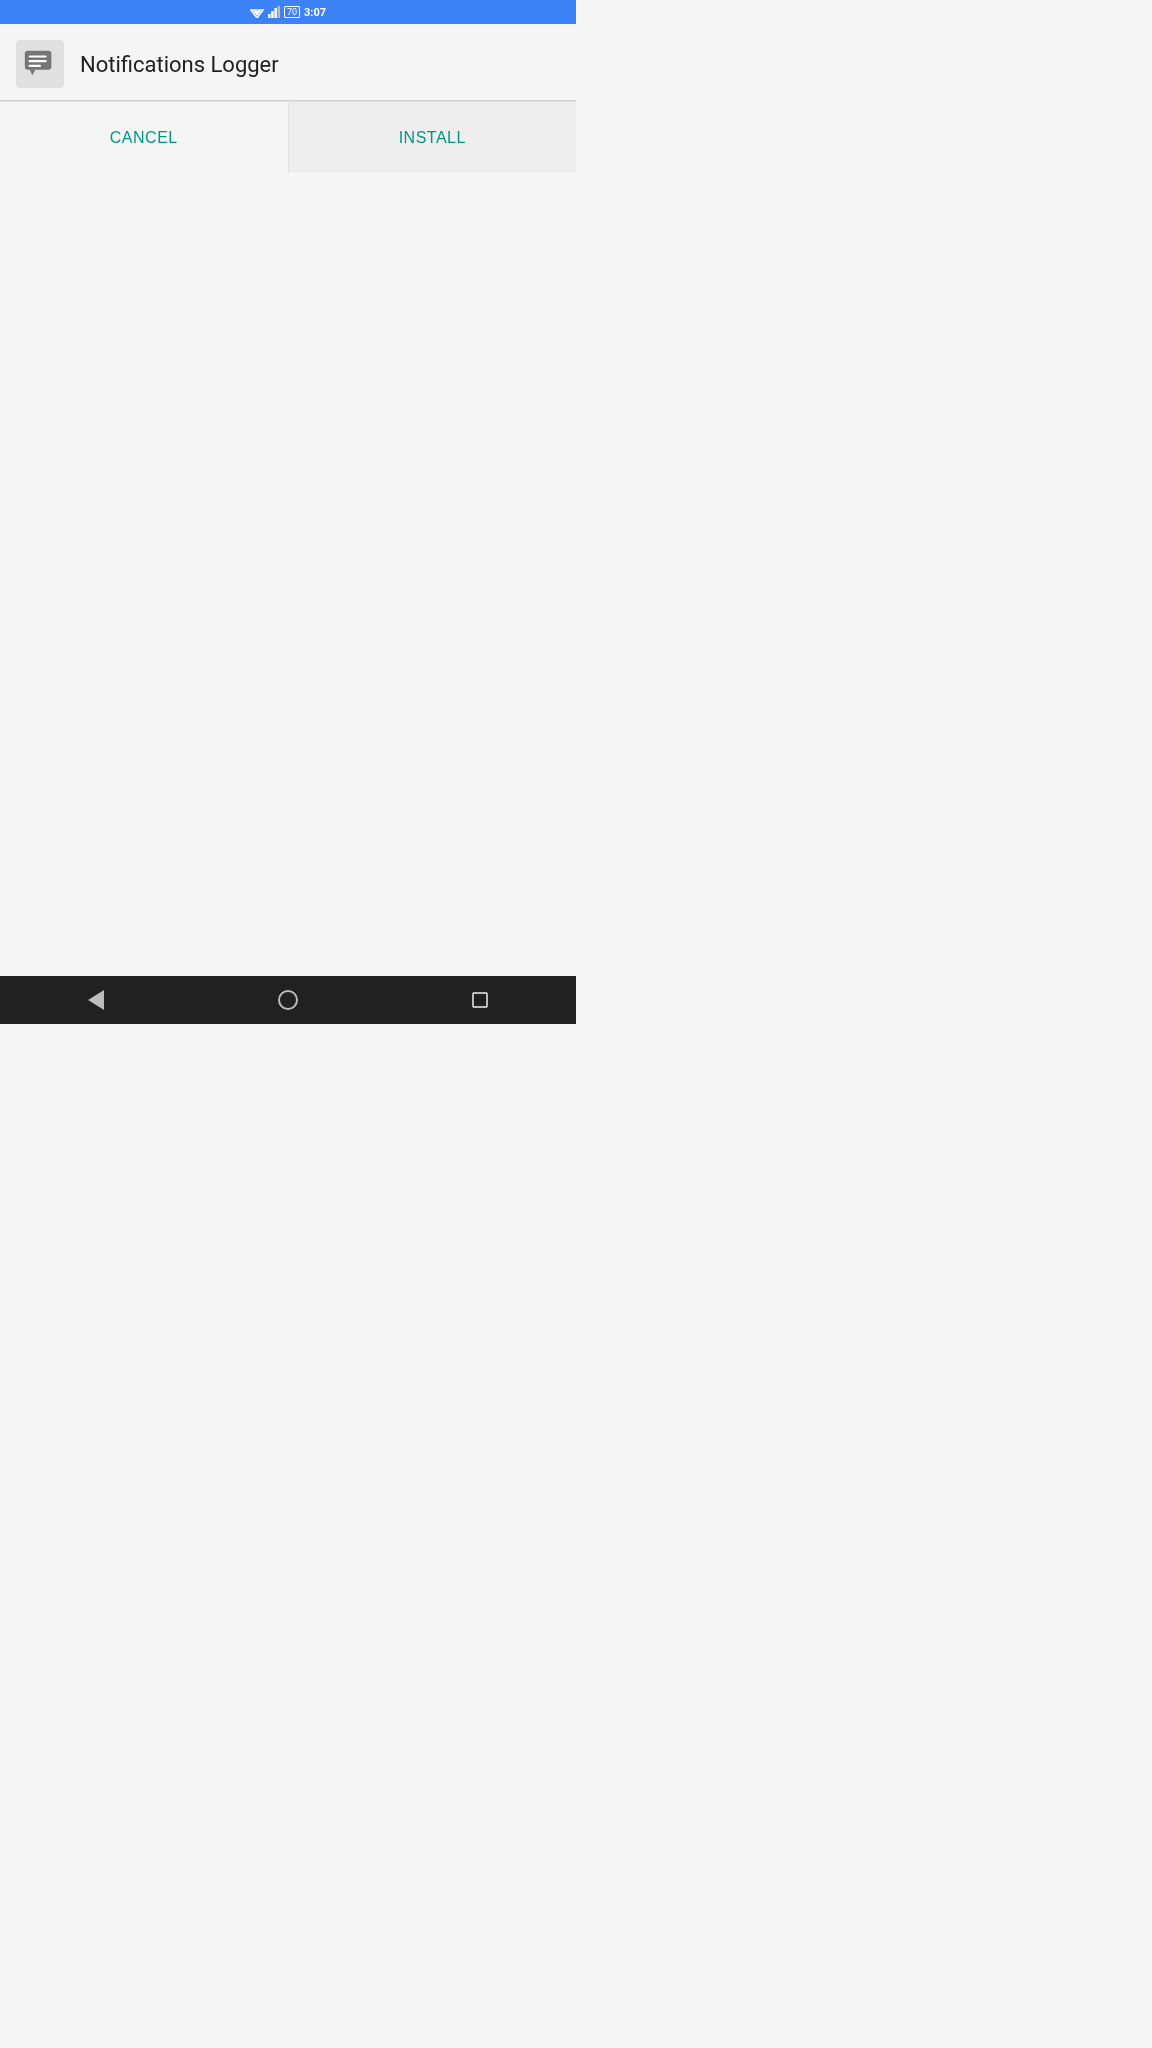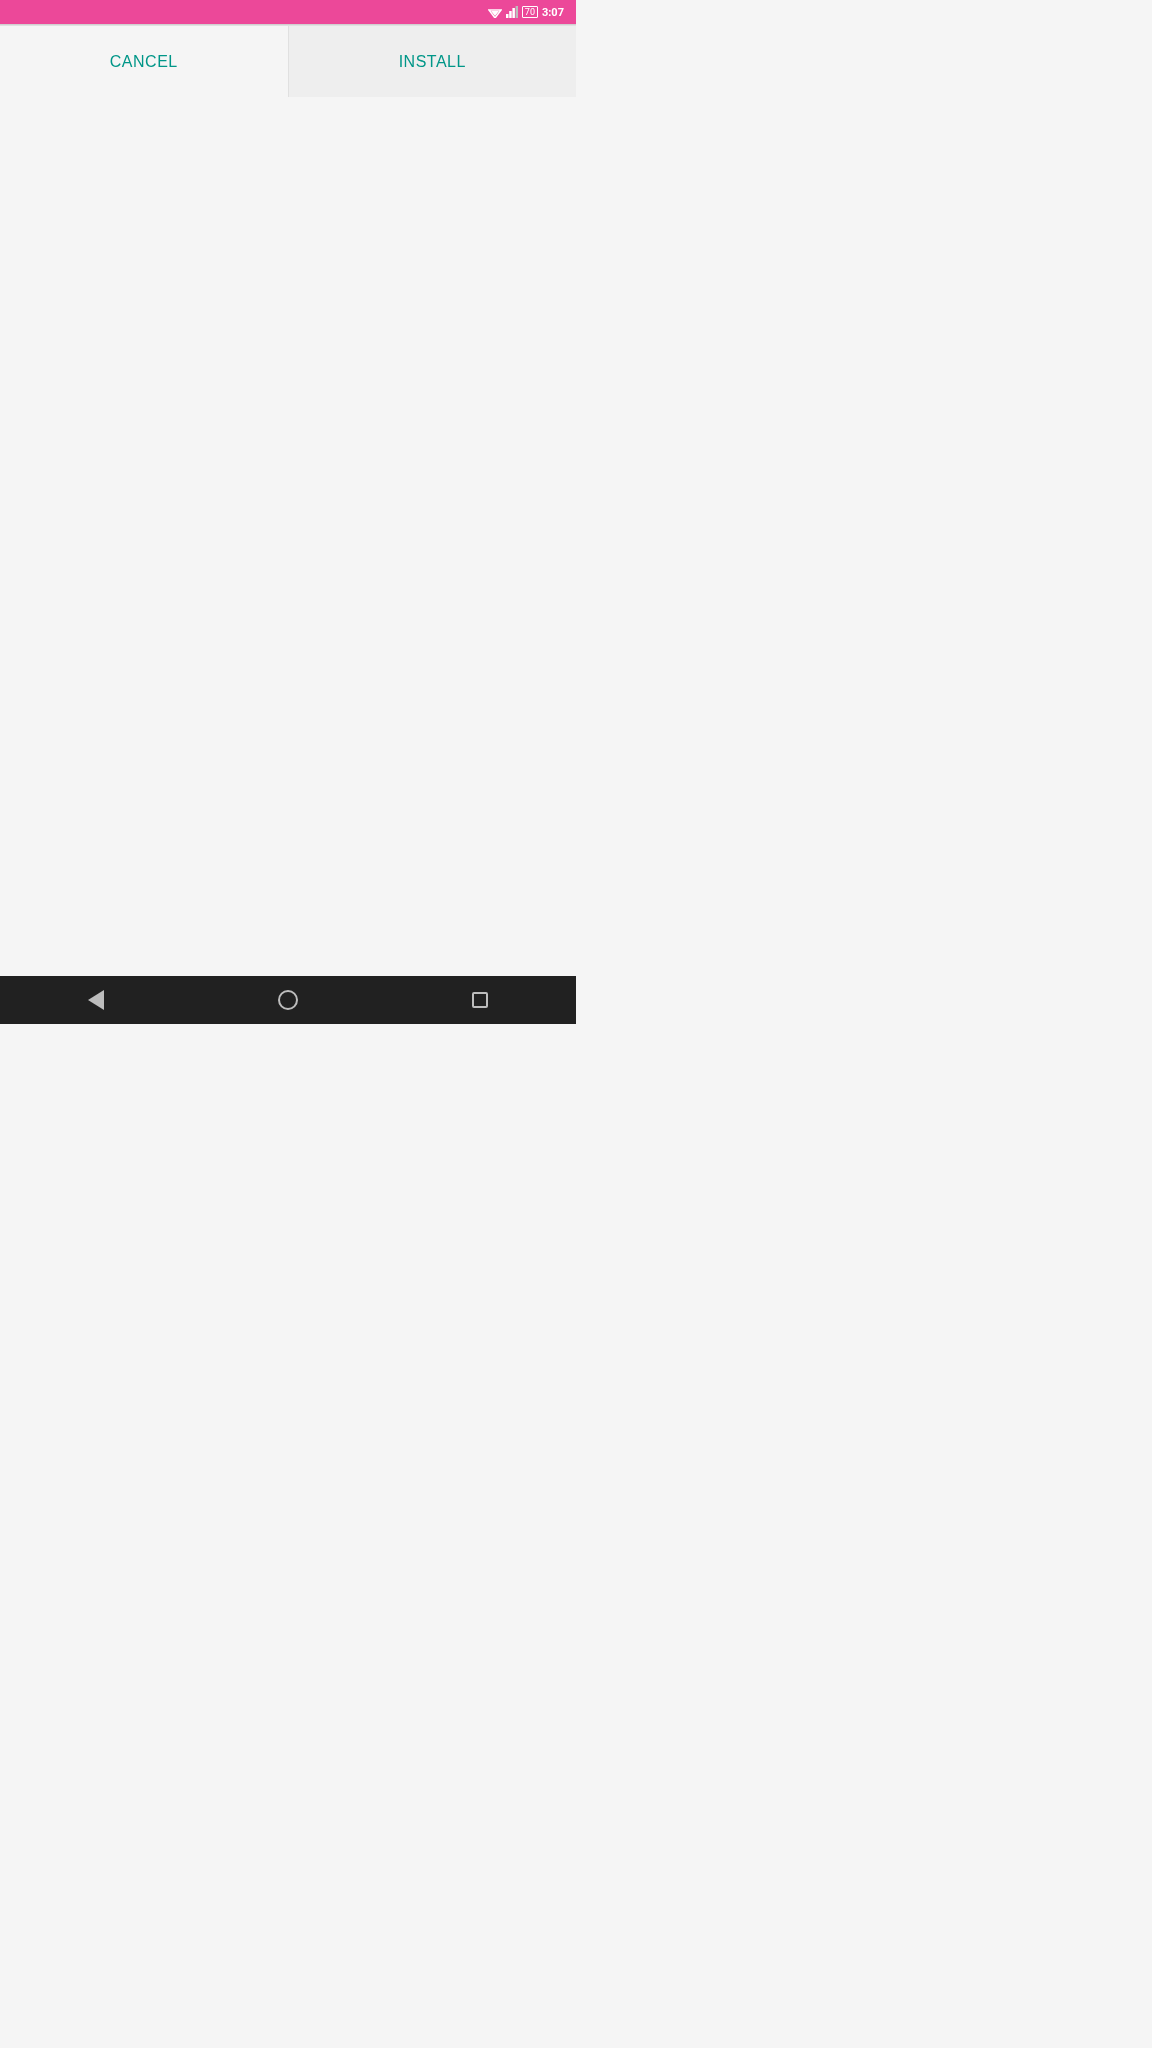--- a/index.html
+++ b/index.html
@@ -15,24 +15,24 @@
       font-family: 'Roboto', Arial, sans-serif;
       display: flex;
       flex-direction: column;
       overflow: hidden;
     }
 
     
     .status-bar {
       width: 100%;
       height: 24px;
-      background: #ec4899;
-      display: flex;
-      align-items: center;
-      justify-content: flex-end;
+      background: #3b82f6;
+      display: flex;
+      align-items: center;
+      justify-content: center;
       padding: 0 12px;
       gap: 6px;
       flex-shrink: 0;
     }
 
     .status-bar-icons {
       display: flex;
       align-items: center;
       gap: 4px;
     }
@@ -215,20 +215,33 @@
     <span style="color:white;font-size:9px;border:1.5px solid white;padding:0 2px 0 2px;border-radius:1px;display:inline-flex;align-items:center;gap:1px;">
       <span>70</span>
     </span>
 
     <span class="status-time">3:07</span>
   </div>
 </div>
 
 <div class="app-content">
 
+  <div class="app-header">
+    <div class="app-icon">
+
+      <svg width="38" height="38" viewBox="0 0 38 38" fill="none">
+        <rect x="3" y="5" width="28" height="20" rx="3" ry="3" fill="#757575"></rect>
+        <line x1="8" y1="11" x2="25" y2="11" stroke="white" stroke-width="2.2" stroke-linecap="round"></line>
+        <line x1="8" y1="16" x2="25" y2="16" stroke="white" stroke-width="2.2" stroke-linecap="round"></line>
+        <line x1="8" y1="21" x2="19" y2="21" stroke="white" stroke-width="2.2" stroke-linecap="round"></line>
+        <polygon points="8,25 14,25 11,31" fill="#757575"></polygon>
+      </svg>
+    </div>
+    <span class="app-title">Notifications Logger</span>
+  </div>
 
   <div class="header-divider"></div>
 
 
   <div class="bottom-buttons">
     <button class="btn-cancel">CANCEL</button>
     <button class="btn-install">INSTALL</button>
   </div>
 
 </div>

